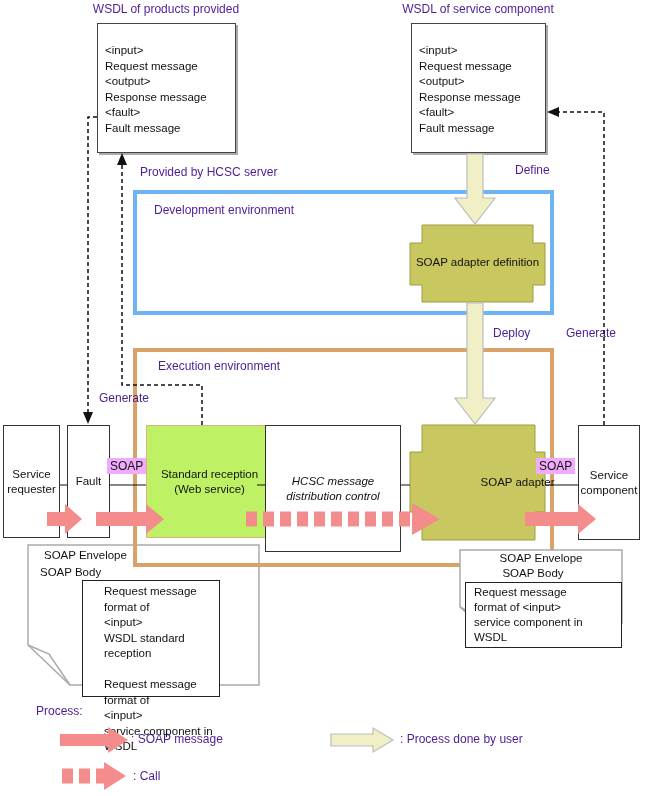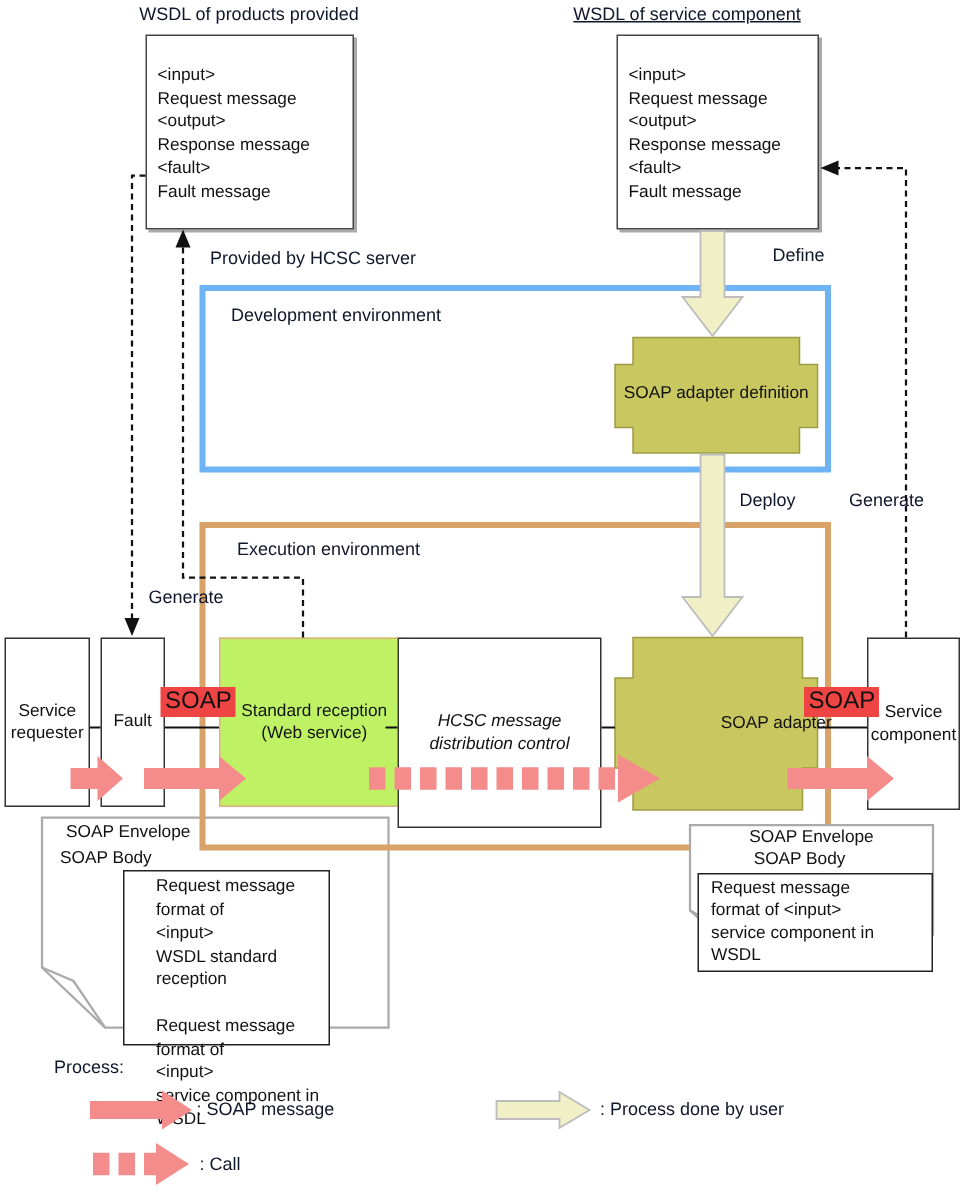--- a/index.html
+++ b/index.html
@@ -1,33 +1,33 @@
 <!DOCTYPE html>
 <html><head>
 <meta charset="utf-8">
 <style>
   html,body{margin:0;padding:0;background:#fff;}
   #stage{
     position:relative;width:645px;height:796px;background:#fff;overflow:hidden;
     font-family:"Liberation Sans", sans-serif;color:#111;
   }
   .abs{position:absolute;}
-  .lbl{position:absolute;font-size:12px;line-height:14px;color:#0f172a;white-space:nowrap;}
+  .lbl{position:absolute;font-size:12px;line-height:14px;color:#4c1d95;white-space:nowrap;}
   .ctr{text-align:center;white-space:pre-line;}
   .wbox{
     position:absolute;background:#fff;border:1.5px solid #333;box-sizing:border-box;
     display:flex;align-items:center;justify-content:center;
     font-size:11.5px;line-height:14.5px;text-align:center;white-space:pre-line;
   }
   .wsdlbox{
     position:absolute;background:#fff;border:1px solid #444;box-sizing:border-box;
     box-shadow:2px 2px 0 #aaa;padding:19px 4px 0 7px;
     font-size:11.5px;line-height:15.5px;text-align:left;
   }
-  .soaptag{position:absolute;background:#ef4444;padding:1px 3px;font-size:16px;z-index:5;}
+  .soaptag{position:absolute;background:#f0abfc;padding:1px 3px;font-size:12px;z-index:5;}
   .shapetext{position:absolute;width:135px;text-align:center;font-size:11.5px;z-index:5;}
   .notetext{position:absolute;font-size:11.5px;line-height:15px;z-index:5;white-space:nowrap;}
   .innerbox{
     position:absolute;background:#fff;border:1.5px solid #222;box-sizing:border-box;
     font-size:11.5px;z-index:5;white-space:pre-line;
   }
   svg{position:absolute;left:0;top:0;}
   #svg-under{z-index:2;}
   #html-layer-z{z-index:3;}
   #svg-over{z-index:6;}
@@ -50,21 +50,21 @@
     <polyline points="460,607 469,612 478,623" fill="none" stroke="#aaaaaa" stroke-width="1.5"></polyline>
 
     <polygon points="422,225 533,225 533,243 545,243 545,285 533,285 533,302 422,302 422,285 410,285 410,243 422,243" fill="#C9C75F" stroke="#9d9c45" stroke-width="1"></polygon>
 
     <polygon points="422,425 535,425 535,452 545,452 545,512 535,512 535,540 422,540 422,512 410,512 410,452 422,452" fill="#C9C75F" stroke="#9d9c45" stroke-width="1"></polygon>
   </svg>
 
   <div id="html-layer-z" class="abs" style="left:0;top:0;width:645px;height:796px;">
 
     <div class="lbl ctr" style="left:66px;top:2px;width:200px;">WSDL of products provided</div>
-    <div class="lbl ctr" style="left:358px;top:2px;width:200px;text-decoration:underline;">WSDL of service component</div>
+    <div class="lbl ctr" style="left:378px;top:2px;width:200px;">WSDL of service component</div>
 
     <div class="wsdlbox" style="left:97px;top:23px;width:139px;height:130px;">
       <div>&lt;input&gt;</div>
       <div>Request message</div>
       <div>&lt;output&gt;</div>
       <div>Response message</div>
       <div>&lt;fault&gt;</div>
       <div>Fault message</div>
     </div>
     <div class="wsdlbox" style="left:411px;top:23px;width:135px;height:130px;">

